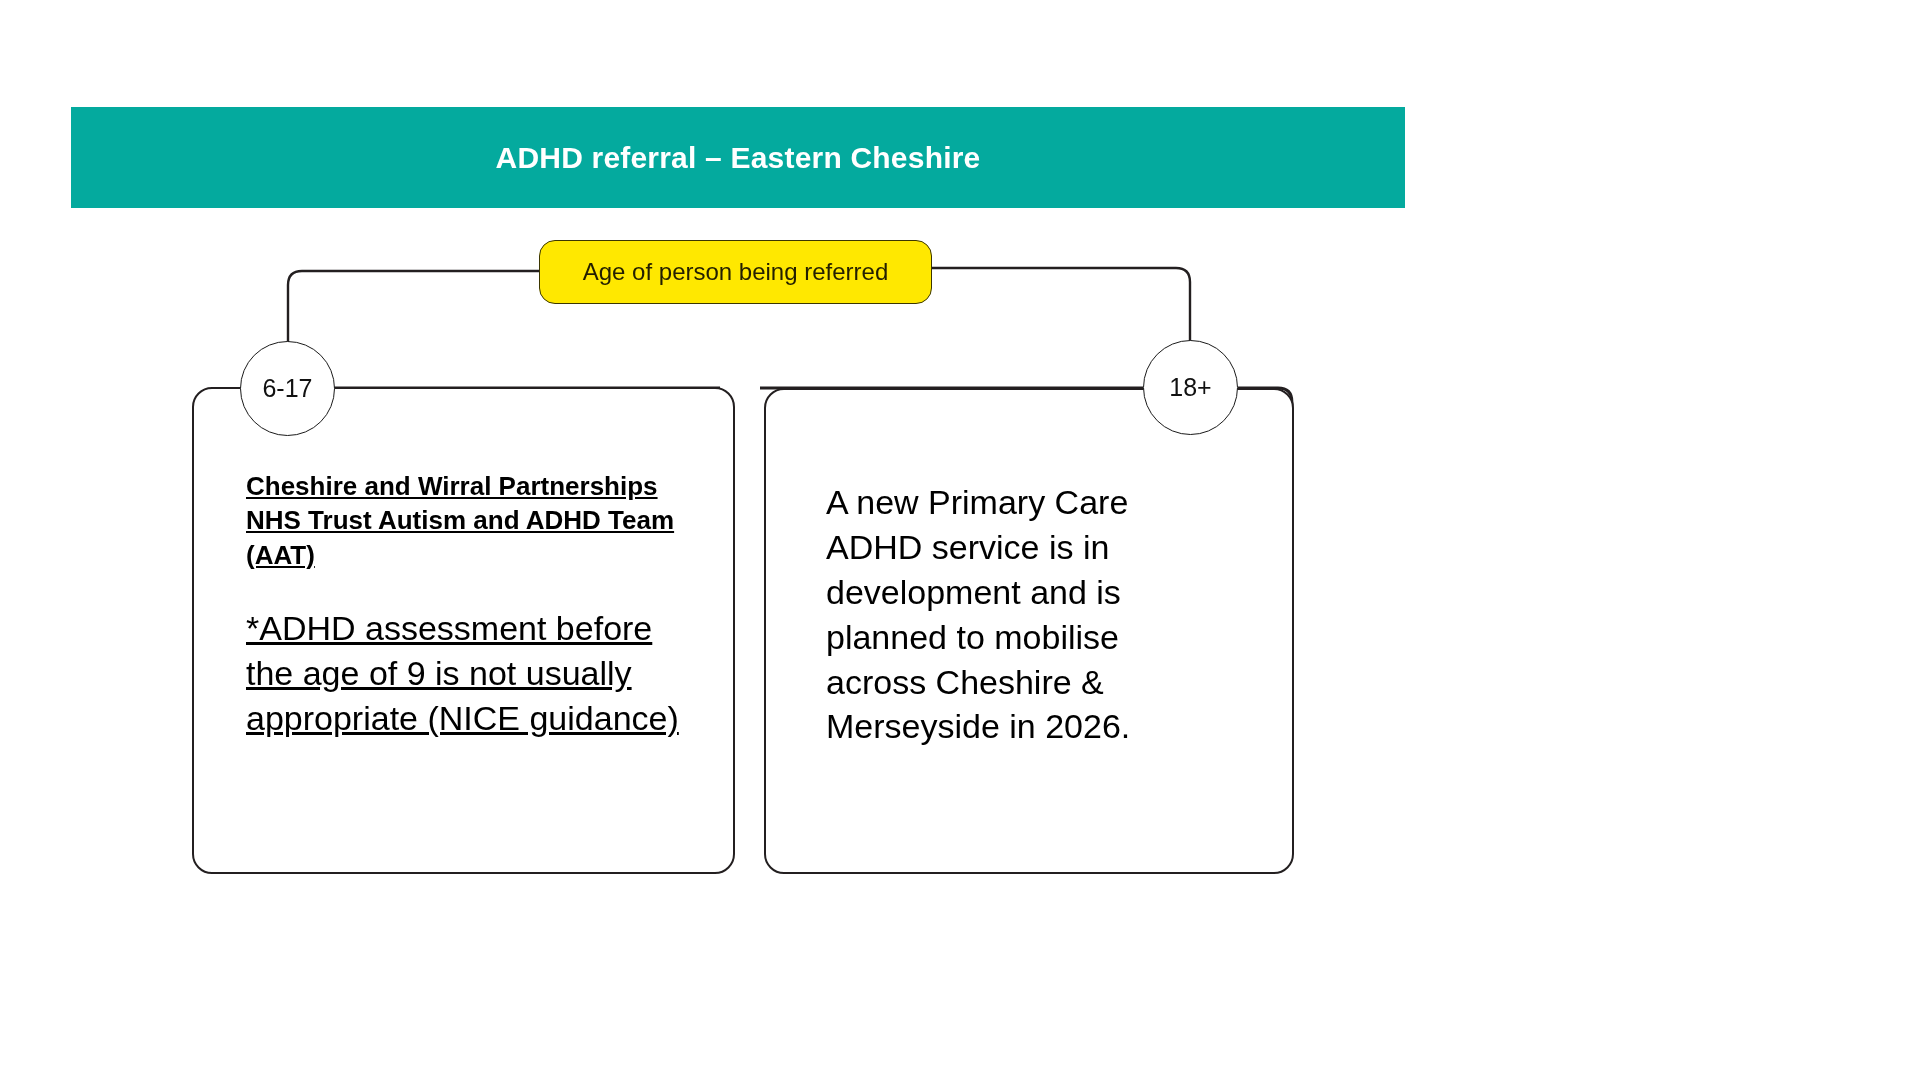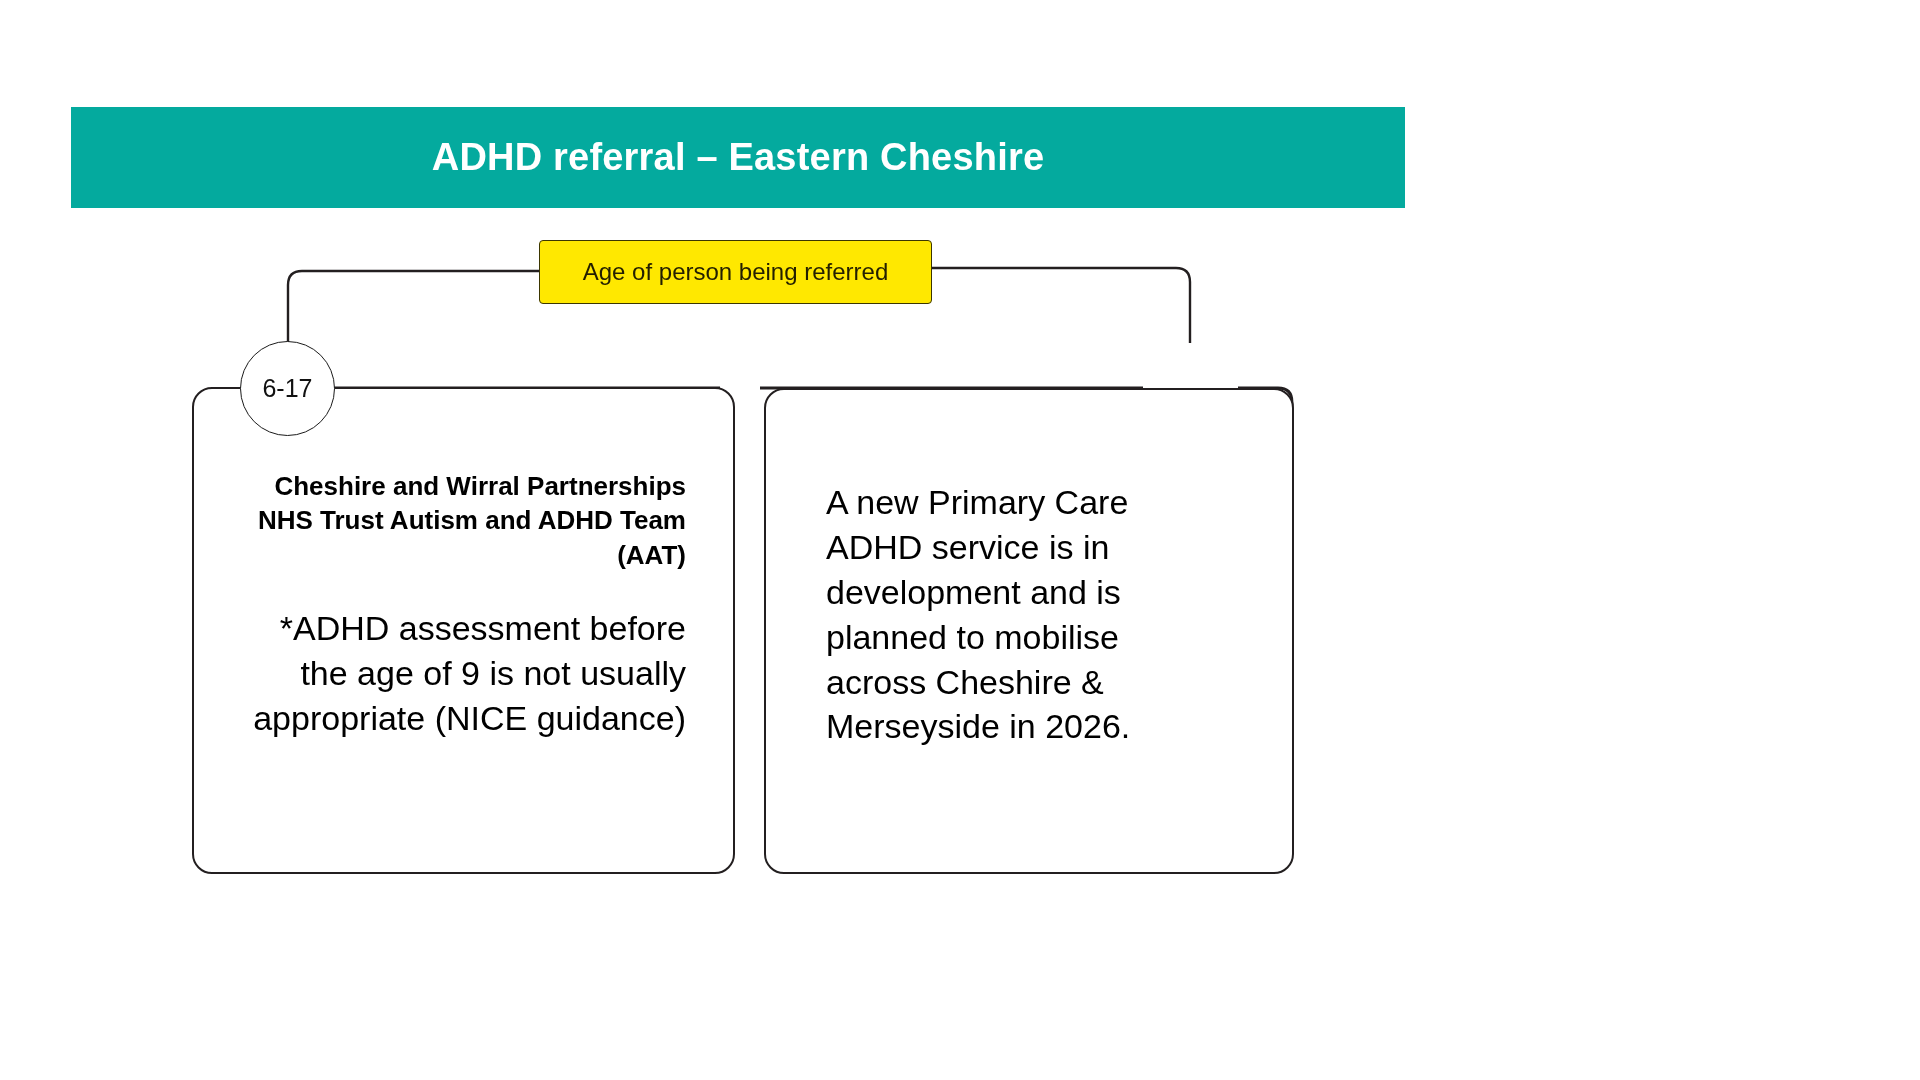--- a/index.html
+++ b/index.html
@@ -34,21 +34,21 @@
     width: 1334px;
     height: 101px;
     background: #04aa9e;
     display: flex;
     align-items: center;
     justify-content: center;
     box-sizing: border-box;
   }
   .title-text {
     color: #ffffff;
-    font-size: 38px;
+    font-size: 30px;
     font-weight: bold;
     letter-spacing: 0.2px;
     line-height: 1.1;
     text-align: center;
     white-space: nowrap;
   }
 
   
   .connectors {
     position: absolute;
@@ -61,21 +61,21 @@
 
   
   .decision-node {
     position: absolute;
     left: 539px;
     top: 240px;
     width: 393px;
     height: 64px;
     background: #ffe800;
     border: 1.6px solid #3b3600;
-    border-radius: 4px;
+    border-radius: 16px;
     box-sizing: border-box;
     display: flex;
     align-items: center;
     justify-content: center;
   }
   .decision-label {
     font-size: 24px;
     color: #231f00;
     line-height: 1.1;
     white-space: nowrap;
@@ -124,21 +124,22 @@
     top: 388px;
     width: 530px;
     height: 486px;
   }
 
   .box-inner-left {
     position: absolute;
     left: 52px;
     top: 80px;
     width: 440px;
-    text-align: right;
+    text-align: left;
+    text-decoration: underline;
   }
   .box-inner-right {
     position: absolute;
     left: 60px;
     top: 90px;
     width: 400px;
     text-align: left;
   }
 
   .body-heading {
@@ -196,14 +197,17 @@
   </div>
 
   <div class="decision-node">
     <span class="decision-label">Age of person being referred</span>
   </div>
 
   <div class="age-circle circle-left">
     <span class="age-label">6-17</span>
   </div>
 
+  <div class="age-circle circle-right">
+    <span class="age-label">18+</span>
+  </div>
 
 </div>
 
 </body></html>

